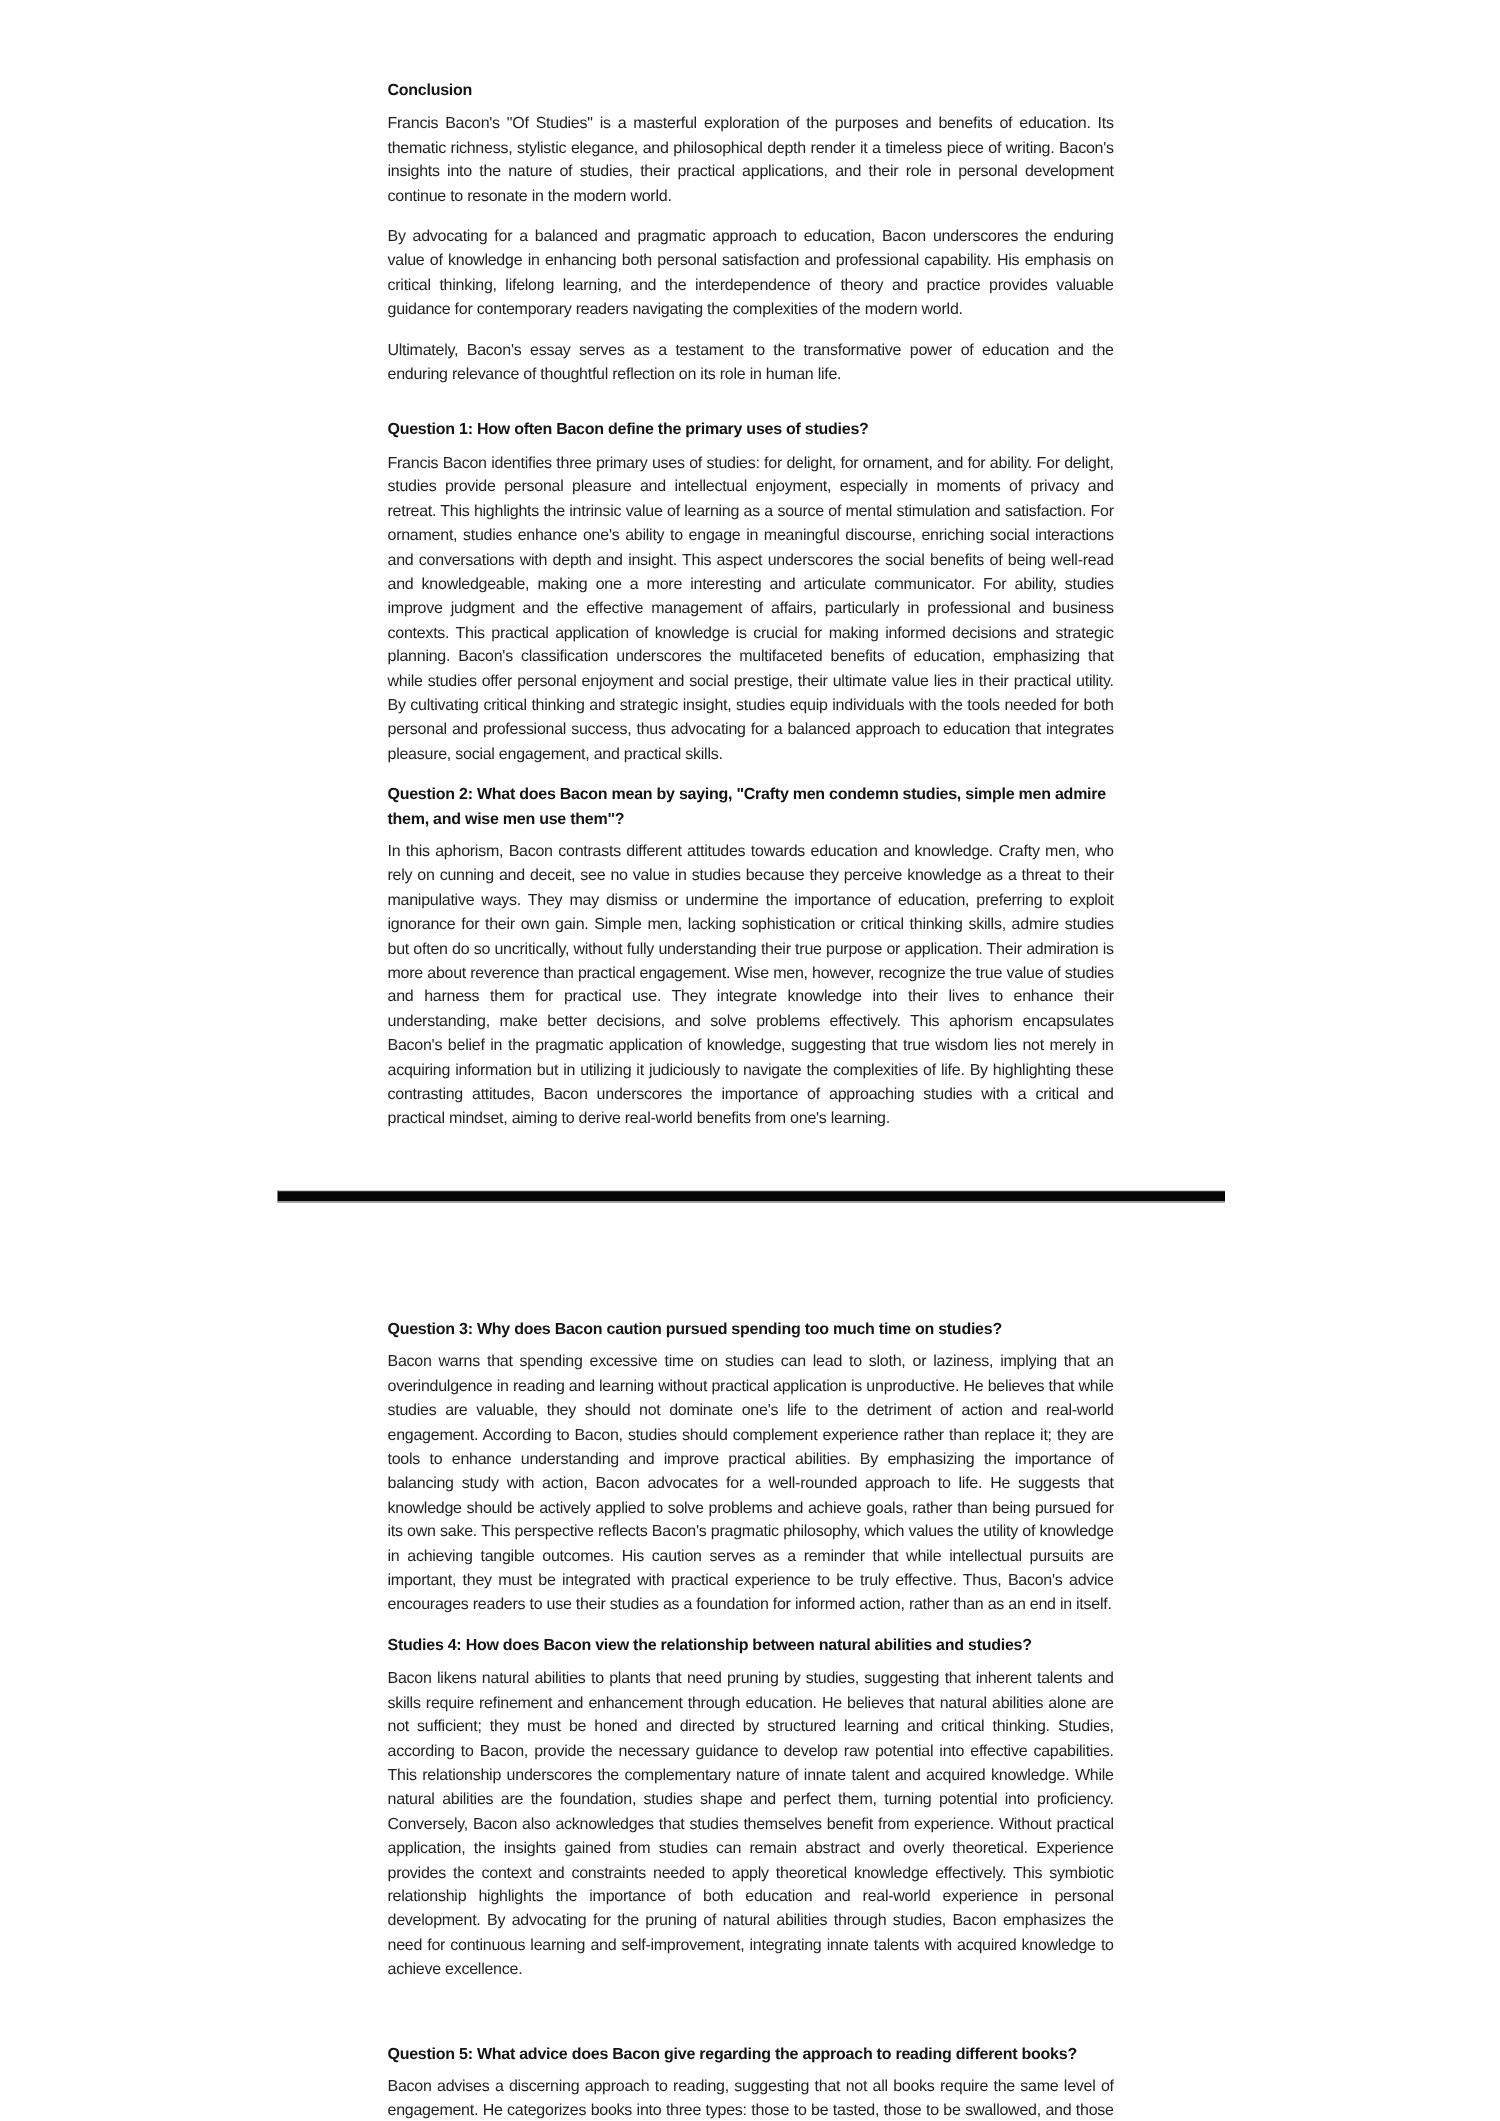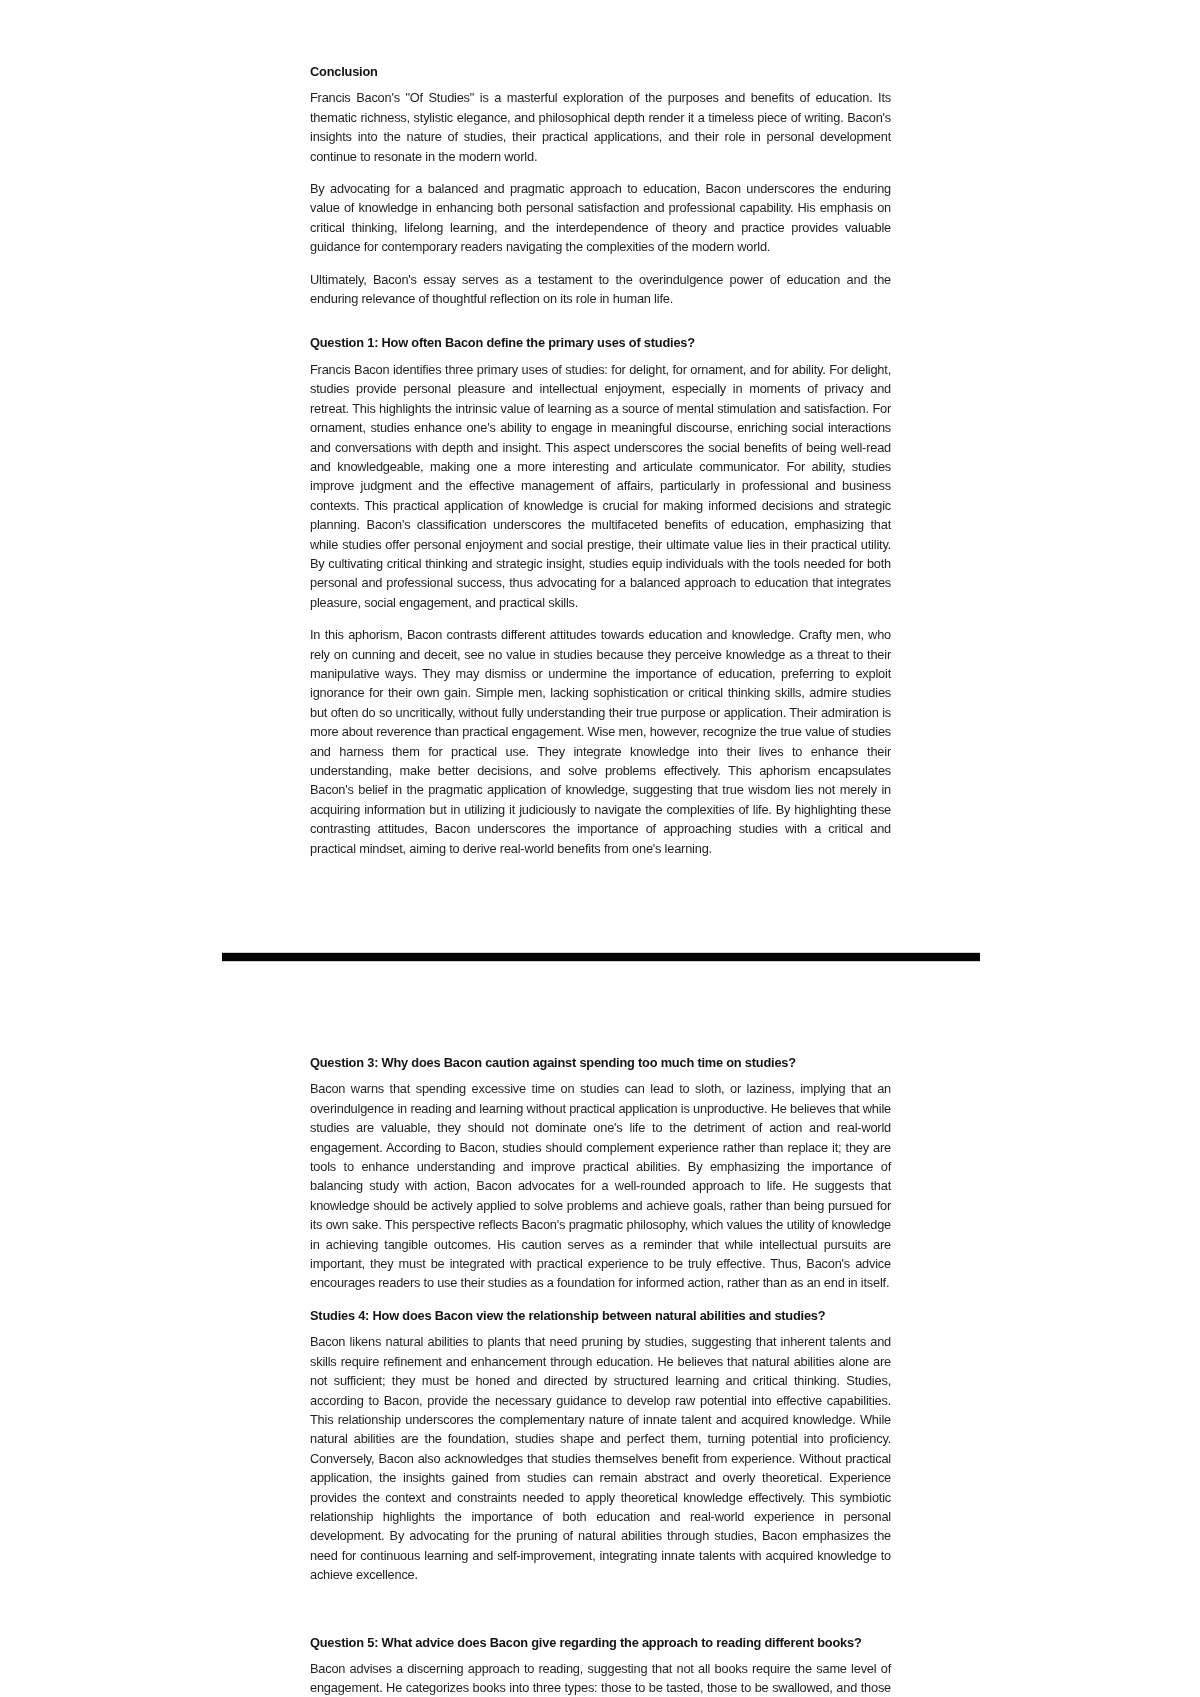--- a/index.html
+++ b/index.html
@@ -52,30 +52,31 @@
   }
 </style>
 </head>
 <body>
 
 <div id="canvas">
   <div id="page1-content" class="page-content">
       <h2 class="block-heading" style="font-size: inherit;">Conclusion</h2>
       <div class="block-para" style="font-size: inherit;">Francis Bacon's "Of Studies" is a masterful exploration of the purposes and benefits of education. Its thematic richness, stylistic elegance, and philosophical depth render it a timeless piece of writing. Bacon's insights into the nature of studies, their practical applications, and their role in personal development continue to resonate in the modern world.</div>
       <div class="block-para" style="font-size: inherit;">By advocating for a balanced and pragmatic approach to education, Bacon underscores the enduring value of knowledge in enhancing both personal satisfaction and professional capability. His emphasis on critical thinking, lifelong learning, and the interdependence of theory and practice provides valuable guidance for contemporary readers navigating the complexities of the modern world.</div>
-      <div class="block-para" style="font-size: inherit;">Ultimately, Bacon's essay serves as a testament to the overindulgence power of education and the enduring relevance of thoughtful reflection on its role in human life.</div>
+      <div class="block-para" style="font-size: inherit;">Ultimately, Bacon's essay serves as a testament to the transformative power of education and the enduring relevance of thoughtful reflection on its role in human life.</div>
       <div class="block-spacer" style="font-size: inherit;"></div>
       <h2 class="block-heading" style="font-size: inherit;">Question 1: How often Bacon define the primary uses of studies?</h2>
       <div class="block-para" style="font-size: inherit;">Francis Bacon identifies three primary uses of studies: for delight, for ornament, and for ability. For delight, studies provide personal pleasure and intellectual enjoyment, especially in moments of privacy and retreat. This highlights the intrinsic value of learning as a source of mental stimulation and satisfaction. For ornament, studies enhance one's ability to engage in meaningful discourse, enriching social interactions and conversations with depth and insight. This aspect underscores the social benefits of being well-read and knowledgeable, making one a more interesting and articulate communicator. For ability, studies improve judgment and the effective management of affairs, particularly in professional and business contexts. This practical application of knowledge is crucial for making informed decisions and strategic planning. Bacon's classification underscores the multifaceted benefits of education, emphasizing that while studies offer personal enjoyment and social prestige, their ultimate value lies in their practical utility. By cultivating critical thinking and strategic insight, studies equip individuals with the tools needed for both personal and professional success, thus advocating for a balanced approach to education that integrates pleasure, social engagement, and practical skills.</div>
+      <h2 class="block-heading" style="font-size: inherit;">Question 2: What does Bacon mean by saying, "Crafty men condemn studies, simple men admire them, and wise men use them"?</h2>
       <div class="block-para" style="font-size: inherit;">In this aphorism, Bacon contrasts different attitudes towards education and knowledge. Crafty men, who rely on cunning and deceit, see no value in studies because they perceive knowledge as a threat to their manipulative ways. They may dismiss or undermine the importance of education, preferring to exploit ignorance for their own gain. Simple men, lacking sophistication or critical thinking skills, admire studies but often do so uncritically, without fully understanding their true purpose or application. Their admiration is more about reverence than practical engagement. Wise men, however, recognize the true value of studies and harness them for practical use. They integrate knowledge into their lives to enhance their understanding, make better decisions, and solve problems effectively. This aphorism encapsulates Bacon's belief in the pragmatic application of knowledge, suggesting that true wisdom lies not merely in acquiring information but in utilizing it judiciously to navigate the complexities of life. By highlighting these contrasting attitudes, Bacon underscores the importance of approaching studies with a critical and practical mindset, aiming to derive real-world benefits from one's learning.</div>
     </div>
 
   <div id="page-break-bar"></div>
 
   <div id="page2-content" class="page-content">
-      <h2 class="block-heading" style="font-size: inherit;">Question 3: Why does Bacon caution against spending too much time on studies?</h2>
+      <h2 class="block-heading" style="font-size: inherit;">Question 3: Why does Bacon caution pursued spending too much time on studies?</h2>
       <div class="block-para" style="font-size: inherit;">Bacon warns that spending excessive time on studies can lead to sloth, or laziness, implying that an overindulgence in reading and learning without practical application is unproductive. He believes that while studies are valuable, they should not dominate one's life to the detriment of action and real-world engagement. According to Bacon, studies should complement experience rather than replace it; they are tools to enhance understanding and improve practical abilities. By emphasizing the importance of balancing study with action, Bacon advocates for a well-rounded approach to life. He suggests that knowledge should be actively applied to solve problems and achieve goals, rather than being pursued for its own sake. This perspective reflects Bacon's pragmatic philosophy, which values the utility of knowledge in achieving tangible outcomes. His caution serves as a reminder that while intellectual pursuits are important, they must be integrated with practical experience to be truly effective. Thus, Bacon's advice encourages readers to use their studies as a foundation for informed action, rather than as an end in itself.</div>
       <h2 class="block-heading" style="font-size: inherit;">Studies 4: How does Bacon view the relationship between natural abilities and studies?</h2>
       <div class="block-para" style="font-size: inherit;">Bacon likens natural abilities to plants that need pruning by studies, suggesting that inherent talents and skills require refinement and enhancement through education. He believes that natural abilities alone are not sufficient; they must be honed and directed by structured learning and critical thinking. Studies, according to Bacon, provide the necessary guidance to develop raw potential into effective capabilities. This relationship underscores the complementary nature of innate talent and acquired knowledge. While natural abilities are the foundation, studies shape and perfect them, turning potential into proficiency. Conversely, Bacon also acknowledges that studies themselves benefit from experience. Without practical application, the insights gained from studies can remain abstract and overly theoretical. Experience provides the context and constraints needed to apply theoretical knowledge effectively. This symbiotic relationship highlights the importance of both education and real-world experience in personal development. By advocating for the pruning of natural abilities through studies, Bacon emphasizes the need for continuous learning and self-improvement, integrating innate talents with acquired knowledge to achieve excellence.</div>
       <h2 class="block-heading" style="font-size: inherit; margin-top: 48px;">Question 5: What advice does Bacon give regarding the approach to reading different books?</h2>
       <div class="block-para" style="font-size: inherit;">Bacon advises a discerning approach to reading, suggesting that not all books require the same level of engagement. He categorizes books into three types: those to be tasted, those to be swallowed, and those to be chewed and digested. Books to be tasted are read only in parts, giving a brief overview or sampling of their content. These are books that may not warrant deep engagement but can still provide useful insights or entertainment. Books to be swallowed are read, but not meticulously, meaning they are absorbed more quickly and without intense scrutiny. These books may be informative or enjoyable but</div>
     </div>
 </div>
 
 </body></html>

